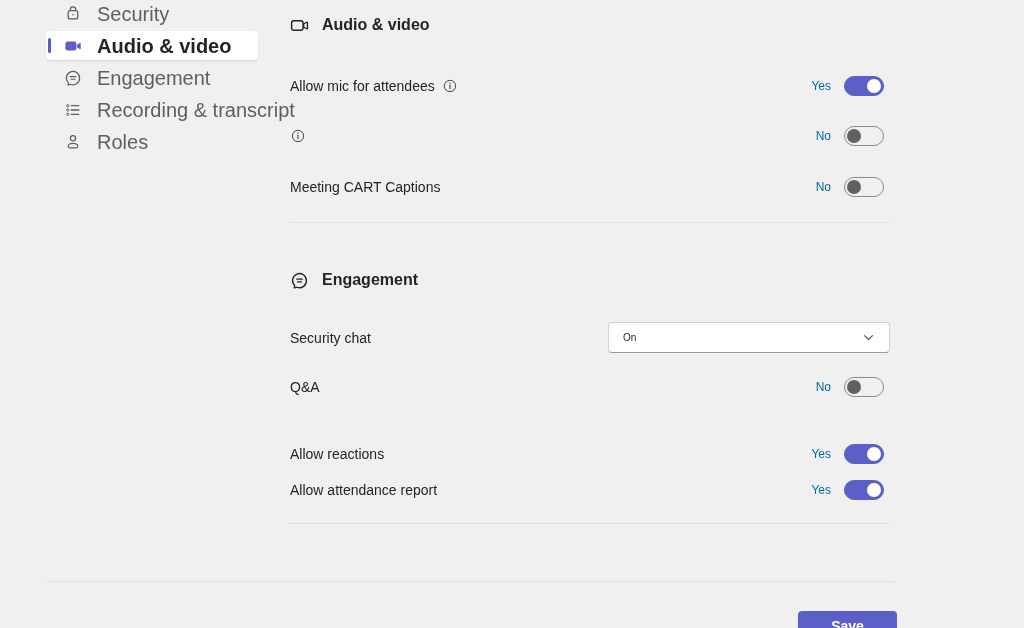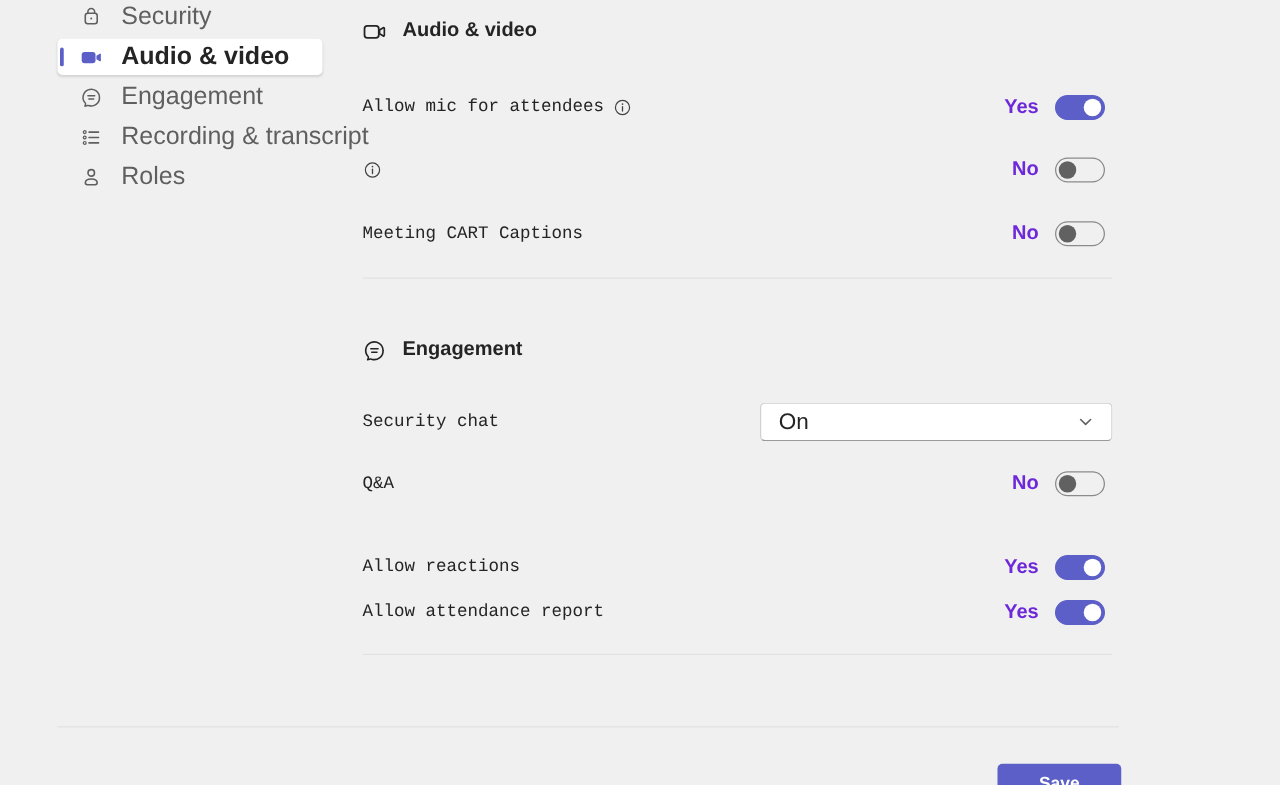--- a/index.html
+++ b/index.html
@@ -41,44 +41,44 @@
     display:flex; align-items:center; gap:13px;
   }
   .sec-header .h-icon { width:19px; height:19px; color:#242424; display:flex; align-items:center; }
   .sec-header h2 { font-size:16px; font-weight:700; color:#242424; }
 
   .row {
     position:absolute; left:290px; width:594px; height:28px;
     display:flex; align-items:center; justify-content:space-between;
   }
   .row.chat-row { width:600px; height:31px; }
-  .label-group { display:flex; align-items:center; gap:7px;font-family:Liberation Mono, monospace; }
+  .label-group { display:flex; align-items:center; gap:7px; }
   .row-label { font-size:14px; color:#242424; }
   .info { width:16px; height:16px; color:#424242; display:flex; align-items:center; cursor:pointer; }
 
   .toggle-group { display:flex; align-items:center; gap:13px; }
-  .state-label { font-size:16px; color:#6d28d9;font-weight:bold; }
+  .state-label { font-size:12px; color:#0369a1; }
   .toggle {
     position:relative; width:40px; height:20px; border-radius:10px;
     border:1px solid #8a8a8a; background:transparent; cursor:pointer;
   }
   .toggle .knob {
     position:absolute; left:2px; top:2px; width:14px; height:14px;
     border-radius:50%; background:#616161;
   }
   .toggle.on { background:#5b5fc7; border-color:#5b5fc7; }
   .toggle.on .knob { left:auto; right:2px; background:#ffffff; }
 
   .dropdown {
     width:282px; height:31px; background:#ffffff;
     border:1px solid #d1d1d1; border-bottom-color:#9a9a9a; border-radius:4px;
     display:flex; align-items:center; justify-content:space-between;
     padding:0 12px 0 14px; cursor:pointer;
   }
-  .dropdown .dd-value { font-size:18px; color:#242424; }
+  .dropdown .dd-value { font-size:10px; color:#242424; }
   .dropdown .dd-chevron { width:17px; height:17px; color:#616161; display:flex; align-items:center; }
 
   .divider { position:absolute; left:290px; width:600px; height:1px; background:#e1e1e1; }
   .footer-divider { position:absolute; left:46px; width:849px; height:1px; background:#e1e1e1; top:581px; }
 
   .save-btn {
     position:absolute; left:798px; top:611px; width:99px; height:34px;
     background:#5b5fc7; color:#ffffff; border:none; border-radius:4px;
     font-family:"Liberation Sans", sans-serif; font-size:14px; font-weight:700;
     cursor:pointer; display:flex; align-items:flex-start; justify-content:center;

